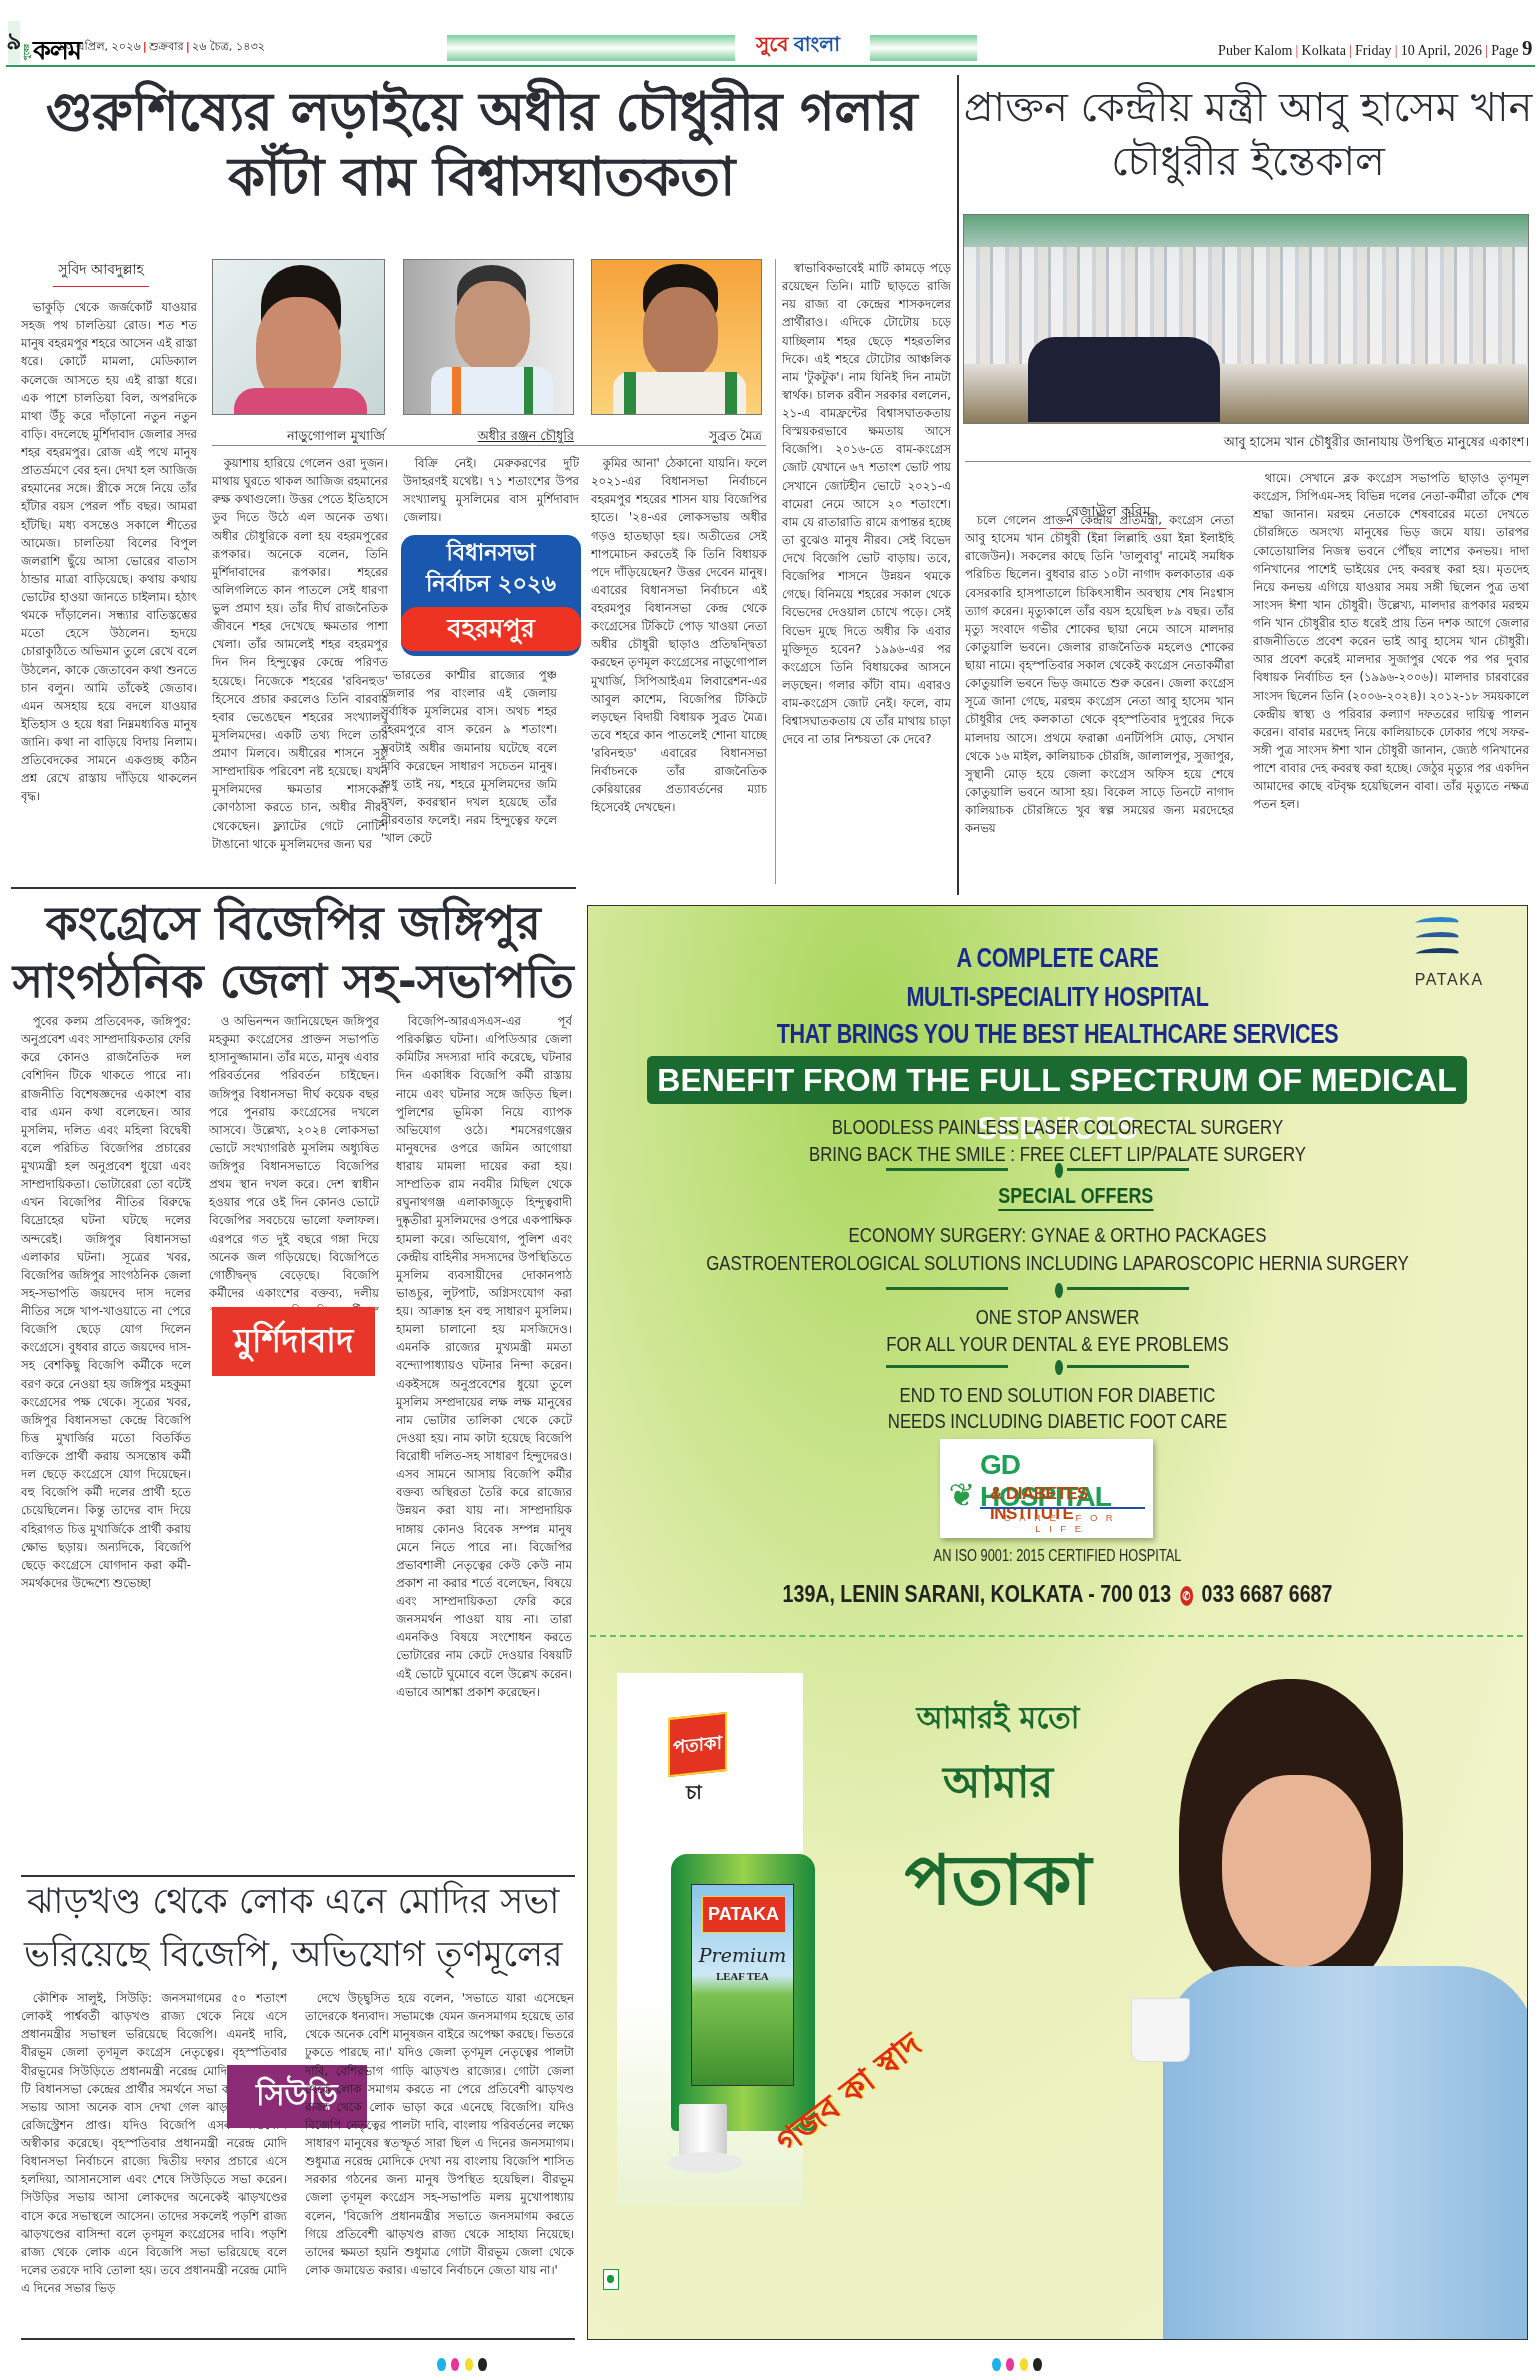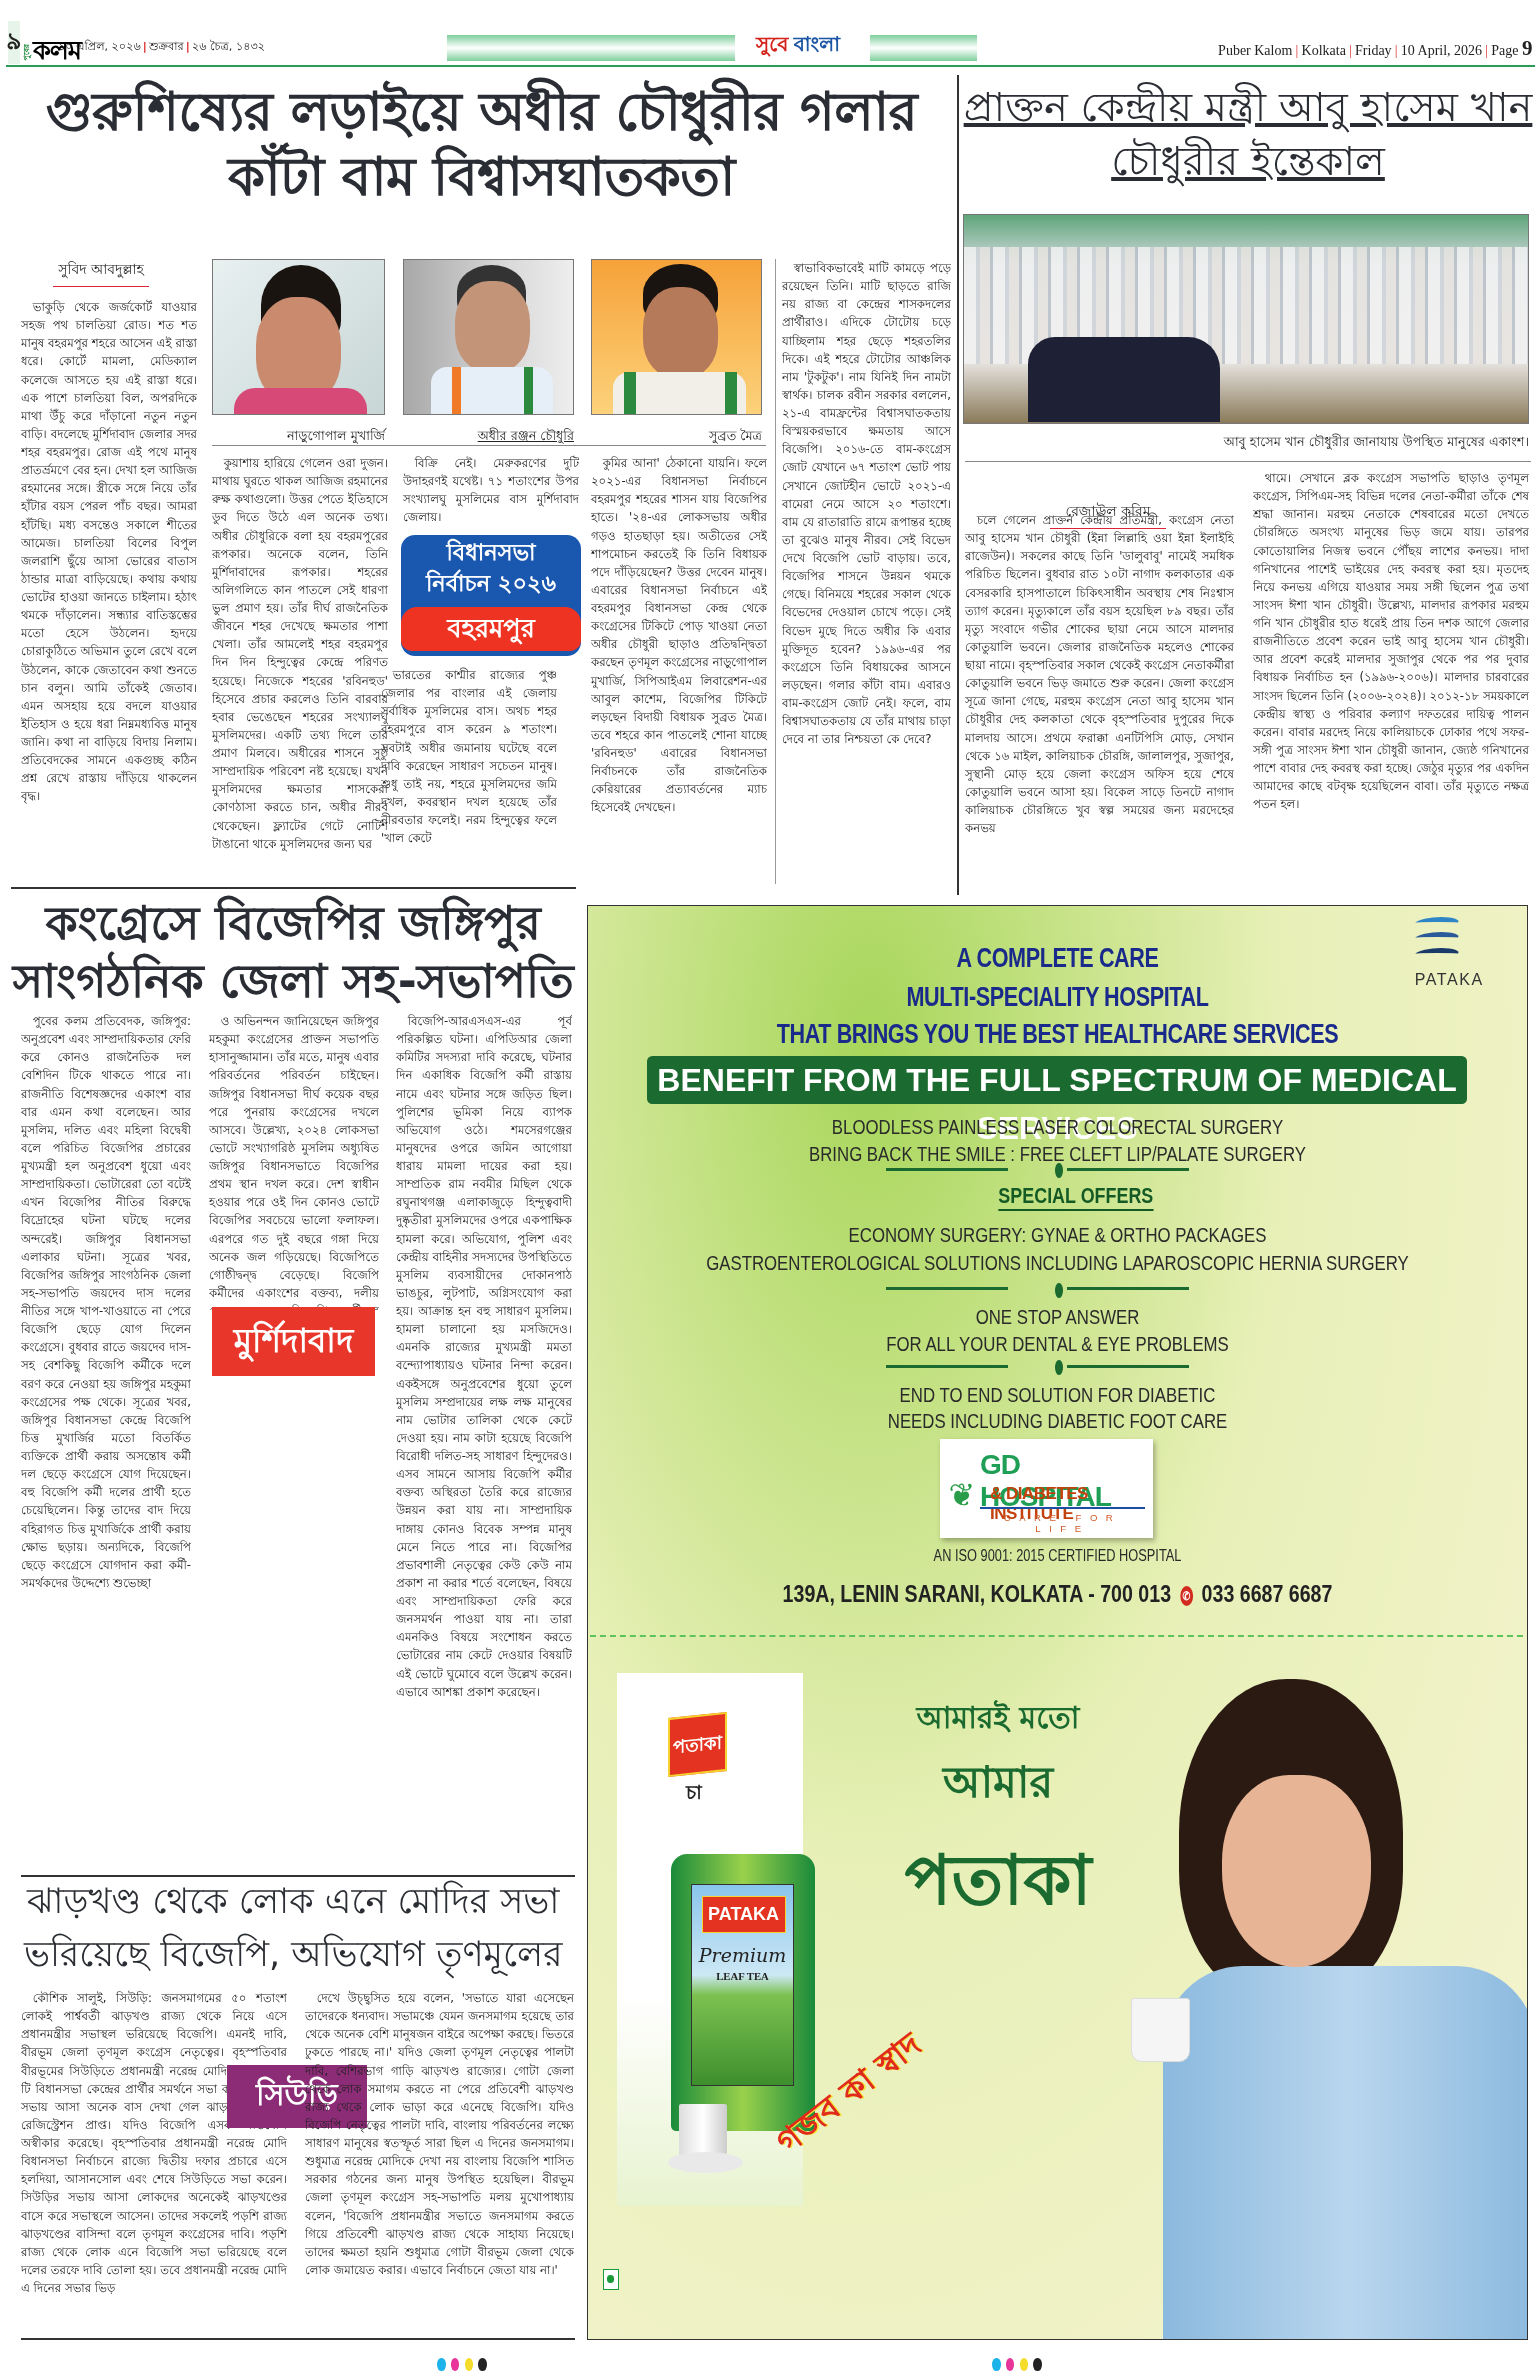--- a/index.html
+++ b/index.html
@@ -21,21 +21,21 @@
   .mast-title .a { color: #d3231c; }
   .mast-title .b { color: #1d55a5; margin-left: 5.3px; }
   .mast-info { position: absolute; right: 7.5px; top: 36px; font-family: "Liberation Serif", serif; font-size: 14px; color: #222; }
   .mast-info .sep { color: #d33; margin: 0 3.2px; }
   .mast-info .page-big { font-size: 21px; font-weight: bold; }
   .top-rule { position: absolute; left: 6.4px; top: 65px; width: 1529px; height: 2.1px; background: #2c9d57; }
 
   
   .hl { position: absolute; font-family: "DejaVu Sans", sans-serif; font-weight: bold; color: #2a2d33; line-height: 1.22; }
   .hl-main { left: 7.5px; top: 80px; width: 948px; font-size: 53px; text-align: center; letter-spacing: -0.5px; }
-  .hl-right { left: 963px; top: 80px; width: 570px; font-size: 40px; text-align: center; font-weight: normal; line-height: 1.35; text-decoration: underline; }
+  .hl-right { left: 963px; top: 80px; width: 570px; font-size: 40px; text-align: center; font-weight: normal; line-height: 1.35; }
   .hl-left2 { left: 10.7px; top: 895px; width: 565px; font-size: 46px; text-align: center; line-height: 1.25; }
   .hl-left3 { left: 10.7px; top: 1875px; width: 565px; font-size: 35px; text-align: center; font-weight: normal; line-height: 1.5; }
 
   .vrule { position: absolute; background: #333; width: 1.6px; }
   .hrule { position: absolute; background: #333; height: 2.1px; }
   .hrule.thin { height: 1.1px; background: #888; }
 
   
   .byline { position: absolute; font-family: "DejaVu Sans", sans-serif; font-size: 14px; color: #222; text-align: center; }
   .byline::after { content: ""; display: block; margin: 4.3px auto 0; width: 60%; height: 1.1px; background: #d23; }

